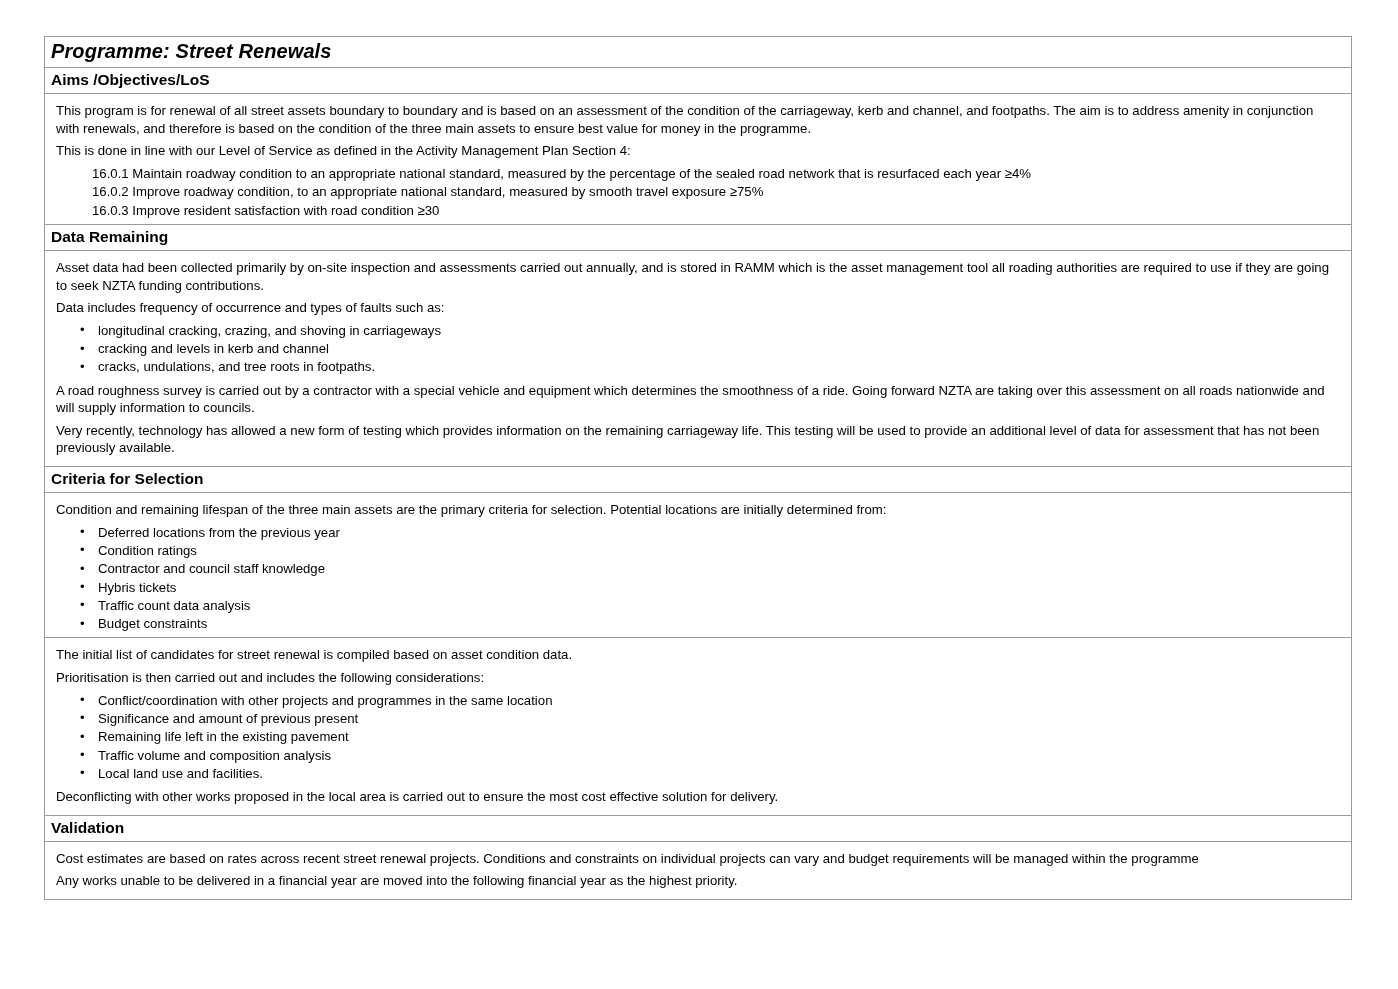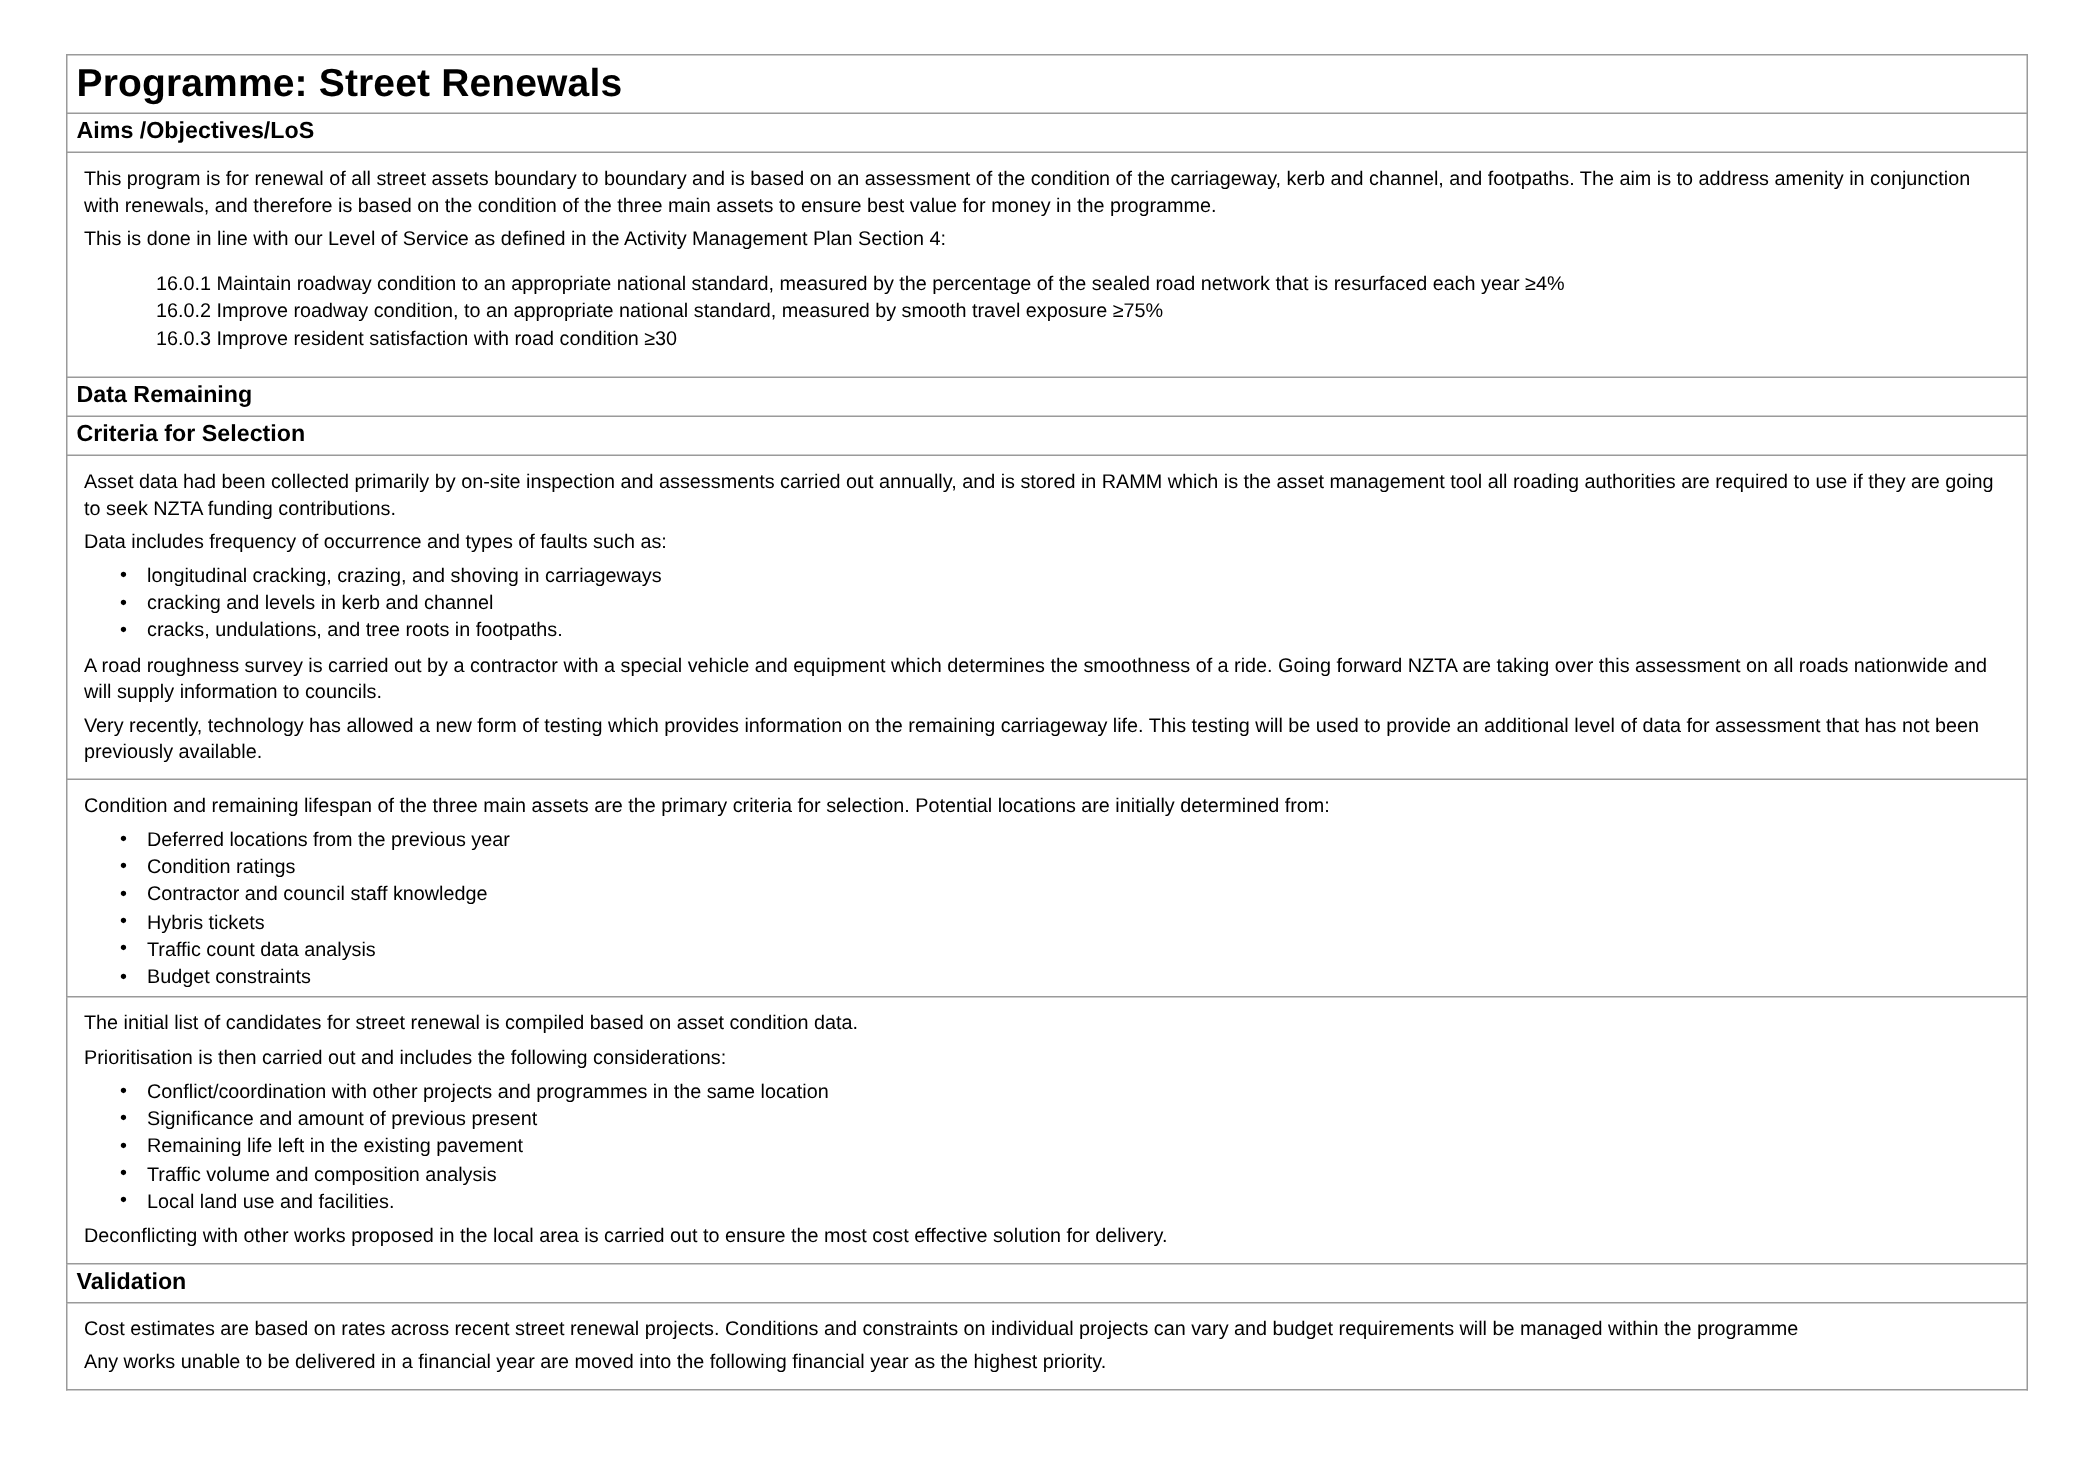--- a/index.html
+++ b/index.html
@@ -32,23 +32,24 @@
     border: 1px solid #9a9a9a;
     vertical-align: top;
     padding: 3px 6px 4px 6px;
   }
   .title-cell {
     padding-top: 7px;
     padding-bottom: 8px;
     padding-left: 8px;
   }
   .title-text {
-    font-size: 26px;
+    font-size: 20px;
     font-weight: bold;
     letter-spacing: 0.1px;
+    font-style: italic;
   }
   .header-cell {
     padding-top: 5px;
     padding-bottom: 5px;
     padding-left: 8px;
   }
   .header-text {
     font-size: 15.5px;
     font-weight: bold;
   }
@@ -74,21 +75,21 @@
     position: relative;
   }
   ul.bullets li::before {
     content: "\2022";
     position: absolute;
     left: 29px;
     top: -0.5px;
     font-size: 13.2px;
   }
   ul.numbered {
-    margin: 12px;
+    margin: 0;
     padding: 0;
     list-style: none;
   }
   ul.numbered li {
     font-size: 13.2px;
     line-height: 18.4px;
     padding-left: 41px;
   }
 </style>
 </head>
@@ -120,36 +121,36 @@
           </ul>
         </td>
       </tr>
 
       <tr>
         <td class="header-cell">
           <span class="header-text">Data Remaining</span>
         </td>
       </tr>
       <tr>
-        <td class="header-cell">
-          <span class="header-text">Criteria for Selection</span>
-        </td>
-      </tr>
-
-      <tr>
         <td class="body-cell">
           <p class="line">Asset data had been collected primarily by on-site inspection and assessments carried out annually, and is stored in RAMM which is the asset management tool all roading authorities are required to use if they are going to seek NZTA funding contributions.</p>
           <p class="line">Data includes frequency of occurrence and types of faults such as:</p>
           <ul class="bullets">
             <li>longitudinal cracking, crazing, and shoving in carriageways</li>
             <li>cracking and levels in kerb and channel</li>
             <li>cracks, undulations, and tree roots in footpaths.</li>
           </ul>
           <p class="line">A road roughness survey is carried out by a contractor with a special vehicle and equipment which determines the smoothness of a ride. Going forward NZTA are taking over this assessment on all roads nationwide and will supply information to councils.</p>
           <p class="line">Very recently, technology has allowed a new form of testing which provides information on the remaining carriageway life. This testing will be used to provide an additional level of data for assessment that has not been previously available.</p>
+        </td>
+      </tr>
+
+      <tr>
+        <td class="header-cell">
+          <span class="header-text">Criteria for Selection</span>
         </td>
       </tr>
       <tr>
         <td class="body-cell">
           <p class="line">Condition and remaining lifespan of the three main assets are the primary criteria for selection. Potential locations are initially determined from:</p>
           <ul class="bullets">
             <li>Deferred locations from the previous year</li>
             <li>Condition ratings</li>
             <li>Contractor and council staff knowledge</li>
             <li>Hybris tickets</li>

